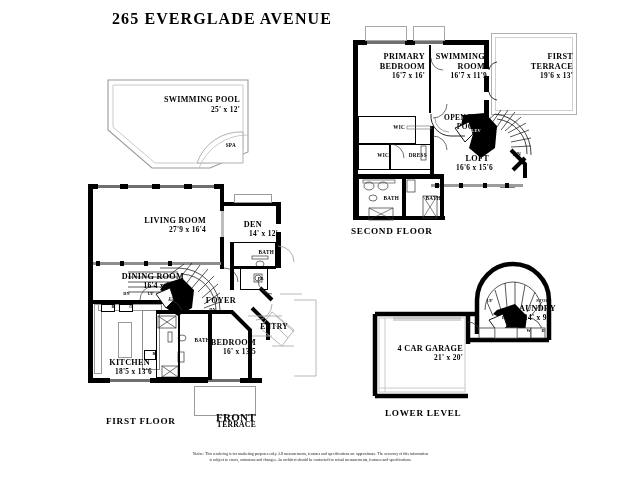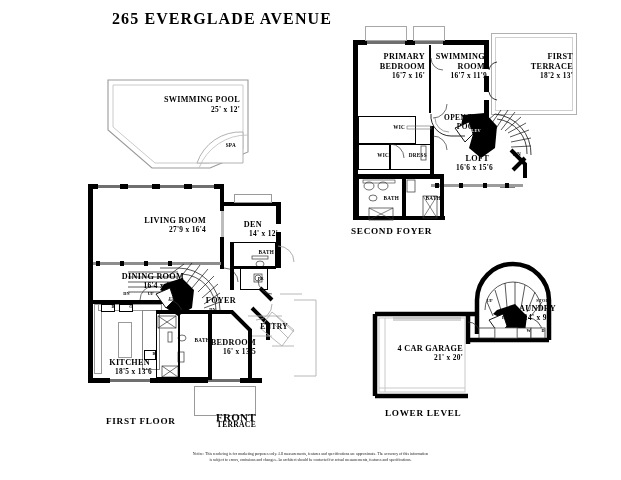--- a/index.html
+++ b/index.html
@@ -138,37 +138,37 @@
   <div class="lbl rname" style="left:16px;top:34px;width:64px;">PRIMARY</div>
   <div class="lbl rname" style="left:16px;top:44px;width:64px;">BEDROOM</div>
   <div class="lbl rdim" style="left:16px;top:54px;width:64px;">16'7 x 16'</div>
 
   <div class="lbl rname" style="left:88px;top:34px;width:52px;">SWIMMING</div>
   <div class="lbl rname" style="left:88px;top:44px;width:52px;">ROOM</div>
   <div class="lbl rdim" style="left:86px;top:54px;width:56px;">16'7 x 11'9</div>
 
   <div class="lbl rname" style="left:150px;top:34px;width:78px;">FIRST</div>
   <div class="lbl rname" style="left:150px;top:44px;width:78px;">TERRACE</div>
-  <div class="lbl rdim" style="left:150px;top:54px;width:78px;">18'2 x 13'</div>
+  <div class="lbl rdim" style="left:150px;top:54px;width:78px;">19'6 x 13'</div>
 
   <div class="lbl rname" style="left:86px;top:96px;width:48px;font-size:7.4px;">OPEN TO</div>
   <div class="lbl rname" style="left:86px;top:105px;width:48px;font-size:7.4px;">POOL</div>
 
   <div class="lbl rname" style="left:100px;top:136px;width:44px;">LOFT</div>
   <div class="lbl rdim" style="left:96px;top:146px;width:52px;">16'6 x 15'6</div>
 
   <div class="lbl tiny" style="left:24px;top:107px;width:36px;">WIC</div>
   <div class="lbl tiny" style="left:14px;top:135px;width:30px;">WIC</div>
   <div class="lbl tiny" style="left:48px;top:135px;width:34px;">DRESS</div>
   <div class="lbl tiny" style="left:18px;top:178px;width:36px;">BATH</div>
   <div class="lbl tiny" style="left:60px;top:178px;width:36px;">BATH</div>
   <div class="lbl tiny2" style="left:112px;top:111px;width:24px;color:#fff;">ELEV</div>
   <div class="lbl tiny" style="left:158px;top:134px;width:18px;">DN</div>
 
-  <div class="lbl floorlbl" style="left:6px;top:208px;width:110px;text-align:left;">SECOND FOYER</div>
+  <div class="lbl floorlbl" style="left:6px;top:208px;width:110px;text-align:left;">SECOND FLOOR</div>
 </div>
 
 <div class="plan" style="left:82px;top:180px;width:250px;height:250px;">
 
   <div class="w" style="left:6px;top:4px;width:10px;height:5px;"></div>
   <div class="wl" style="left:16px;top:5px;width:22px;height:3px;"></div>
   <div class="w" style="left:38px;top:4px;width:8px;height:5px;"></div>
   <div class="wl" style="left:46px;top:5px;width:24px;height:3px;"></div>
   <div class="w" style="left:70px;top:4px;width:8px;height:5px;"></div>
   <div class="wl" style="left:78px;top:5px;width:24px;height:3px;"></div>

